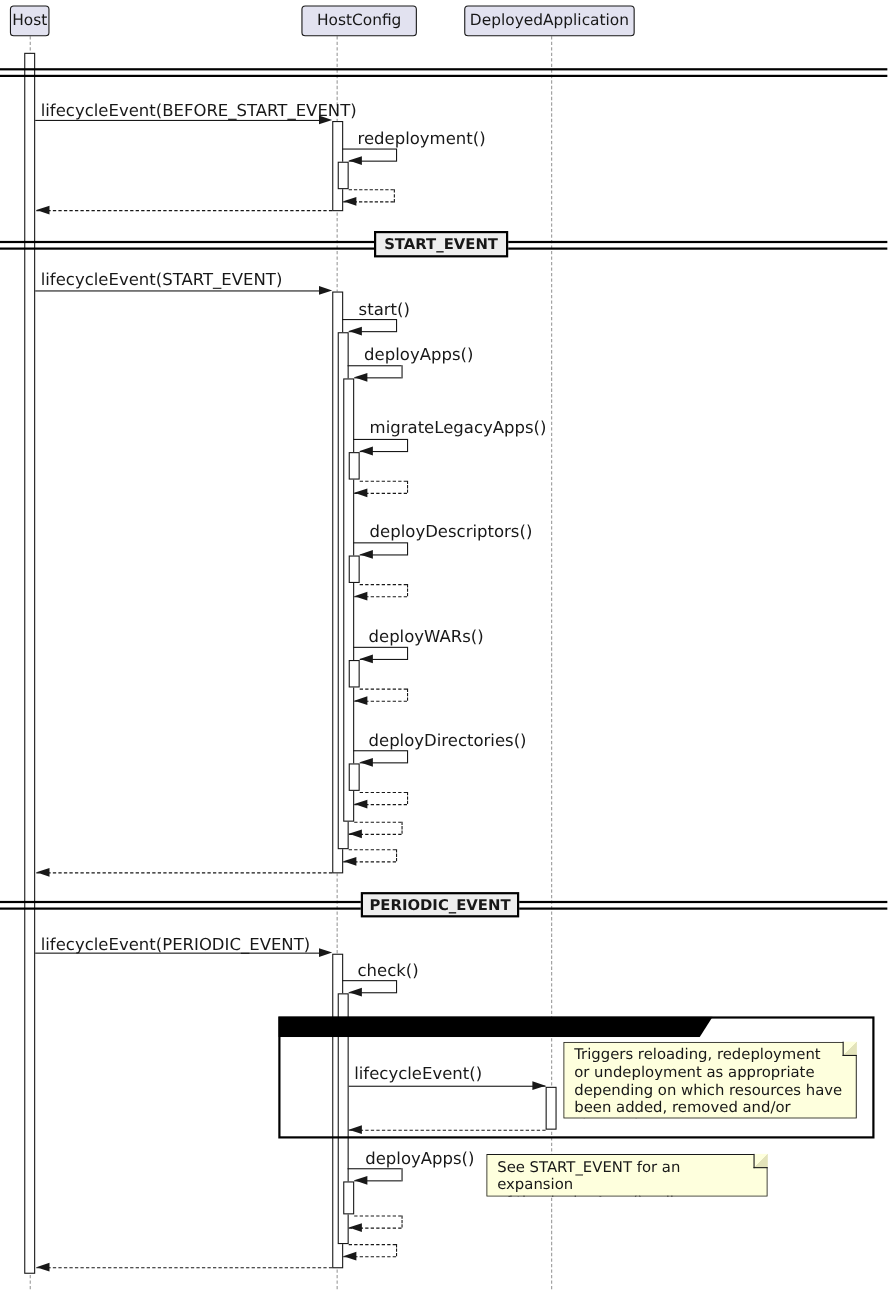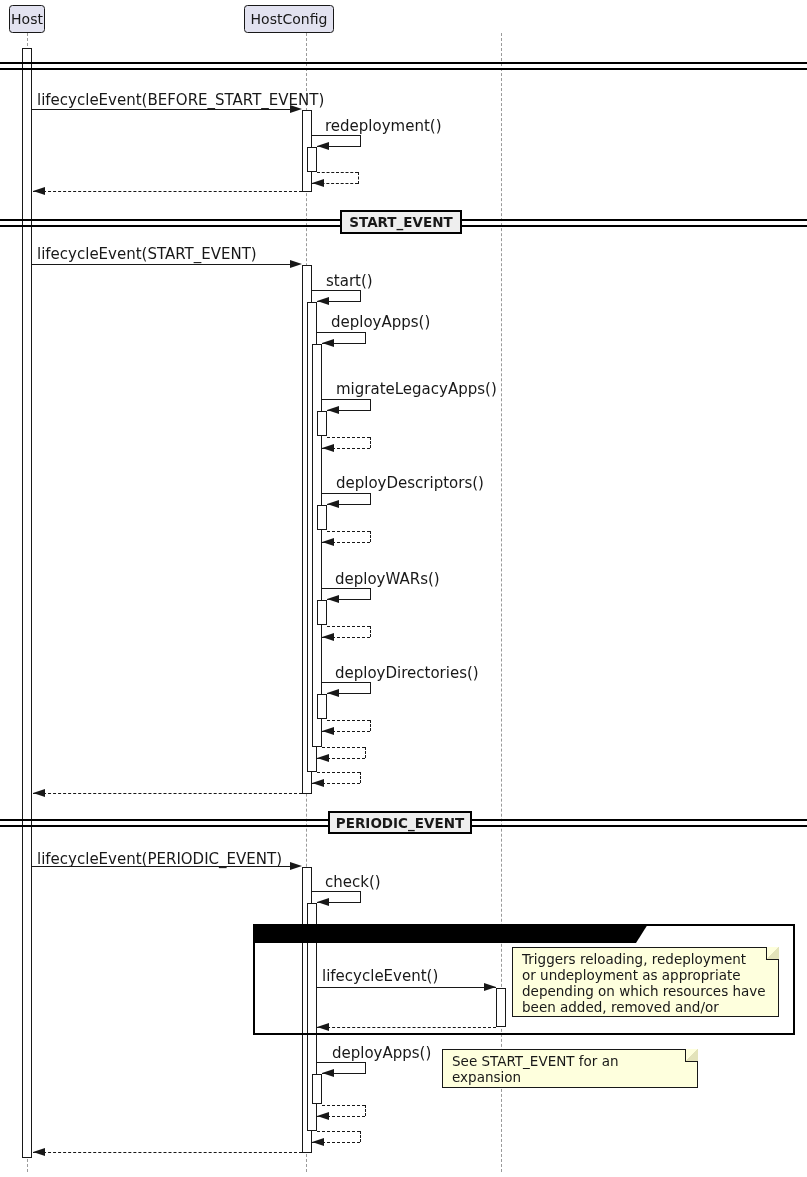--- a/index.html
+++ b/index.html
@@ -196,18 +196,19 @@
 
   <div class="hdash" style="left:317px;top:1131px;width:43px"></div>
   <div class="vdash" style="left:360px;top:1131px;height:11px"></div>
   <div class="hdash" style="left:312px;top:1142px;width:48px"></div>
   <div class="arrL" style="left:312px;top:1138px"></div>
 
   <div class="hdash" style="left:33px;top:1152px;width:269px"></div>
   <div class="arrL" style="left:33px;top:1148px"></div>
 
   <div class="participant" style="left:9px;top:5px;width:36px;height:28px">Host</div>
-  <div class="participant" style="left:244px;top:5px;width:90px;height:28px">HostConfig</div>
+  <div class="participant" style="left:274px;top:5px;width:105px;height:28px">HostConfig</div>
+  <div class="participant" style="left:422px;top:5px;width:155px;height:28px">DeployedApplication</div>
 
   <div class="divbox" style="left:340px;top:210px;width:122px;height:24px">START_EVENT</div>
   <div class="divbox" style="left:328px;top:811px;width:144px;height:23px">PERIODIC_EVENT</div>
 
 </div>
 
 </body></html>

